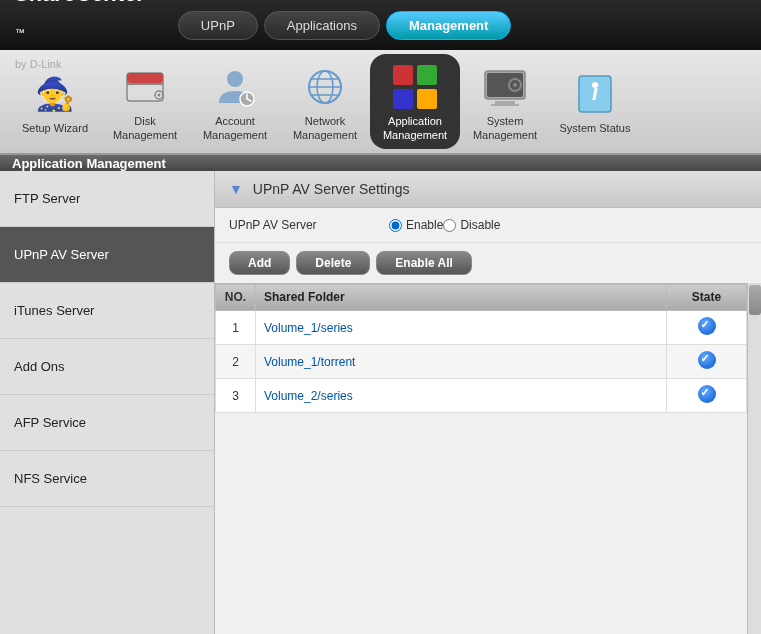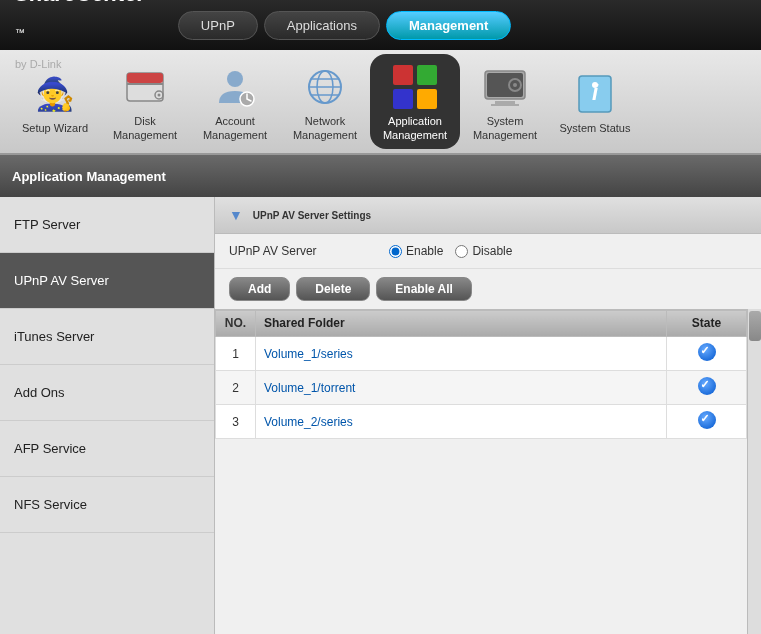--- a/index.html
+++ b/index.html
@@ -18,40 +18,40 @@
 
     
     .icon-nav { background: linear-gradient(180deg, #e8e8e8 0%, #c8c8c8 100%); height: 105px; display: flex; align-items: center; justify-content: flex-start; padding: 0 10px; gap: 0; border-bottom: 2px solid #999; }
     .icon-item { display: flex; flex-direction: column; align-items: center; justify-content: center; width: 90px; height: 95px; cursor: pointer; border-radius: 6px; padding: 5px; }
     .icon-item.active { background: #333; border-radius: 16px; }
     .icon-item.active .icon-label { color: white; }
     .icon-img { width: 52px; height: 52px; display: flex; align-items: center; justify-content: center; font-size: 32px; }
     .icon-label { font-size: 11px; color: #333; text-align: center; margin-top: 2px; line-height: 1.2; }
 
     
-    .section-title-bar { background: linear-gradient(180deg, #6a6a6a 0%, #444 100%); height: 42px; display: flex; align-items: center; padding: 12px 12px; }
+    .section-title-bar { background: linear-gradient(180deg, #6a6a6a 0%, #444 100%); height: 16px; display: flex; align-items: flex-end; padding: 0 12px; }
     .section-title { color: white; font-size: 13px; font-weight: bold; }
 
     
     .main-layout { display: flex; flex: 1; height: 100%; }
 
     
     .sidebar { width: 215px; background: #e0e0e0; border-right: 1px solid #bbb; flex-shrink: 0; }
     .sidebar-item { padding: 20px 14px; cursor: pointer; border-bottom: 1px solid #ccc; color: #222; font-size: 13px; }
     .sidebar-item.active { background: #555; color: white; }
 
     
     .main-panel { flex: 1; background: #f0f0f0; overflow: hidden; display: flex; flex-direction: column; }
     .panel-header { background: linear-gradient(180deg, #e0e0e0, #c8c8c8); padding: 10px 14px; display: flex; align-items: center; gap: 6px; border-bottom: 1px solid #bbb; }
-    .panel-title { font-size: 10px; font-weight: bold; color: #333; }
+    .panel-title { font-size: 14px; font-weight: normal; color: #333; }
     .arrow-down { color: #5588cc; font-size: 14px; margin-right: 4px; }
 
     .upnp-row { display: flex; align-items: center; padding: 10px 14px; gap: 20px; background: #f0f0f0; border-bottom: 1px solid #ddd; }
     .upnp-label { font-size: 12px; color: #333; width: 140px; }
-    .radio-group { display: flex; align-items: center; gap: 12px; }
+    .radio-group { display: flex; align-items: center; gap: 0; }
     .radio-option { display: flex; align-items: center; gap: 4px; font-size: 12px; color: #333; cursor: pointer; }
     input[type=radio] { accent-color: #0066cc; }
 
     .btn-row { display: flex; gap: 6px; padding: 8px 14px; background: #f0f0f0; }
     .btn { padding: 4px 18px; border-radius: 8px; border: 1px solid #888; background: linear-gradient(180deg, #888 0%, #555 100%); color: white; font-size: 12px; cursor: pointer; font-weight: bold; }
 
     
     .folder-table { width: 100%; border-collapse: collapse; }
     .folder-table th { background: linear-gradient(180deg, #ccc, #aaa); padding: 6px 8px; text-align: left; font-size: 12px; color: #222; border: 1px solid #bbb; }
     .folder-table td { padding: 6px 8px; font-size: 12px; border: 1px solid #ddd; color: #0055aa; background: white; }

